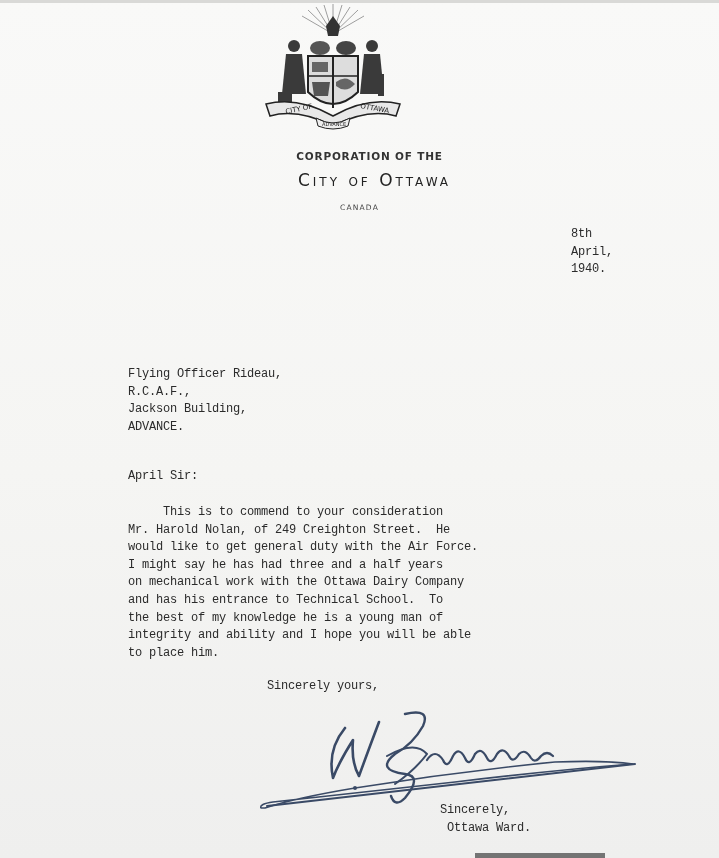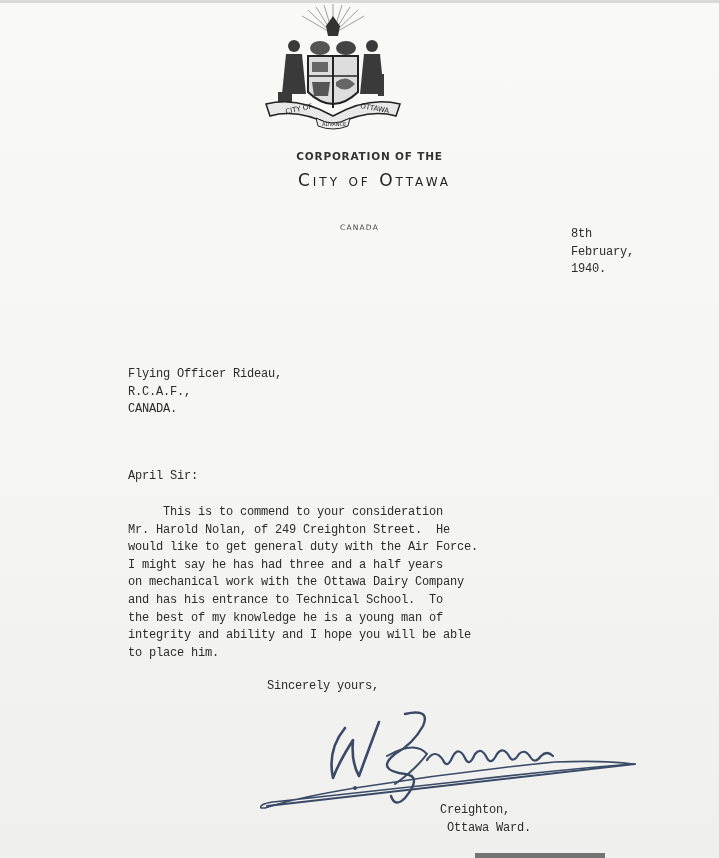--- a/index.html
+++ b/index.html
@@ -22,21 +22,21 @@
       color:#333; font-weight:bold; padding-left:20px; box-sizing:border-box;
     }
     .letterhead-line2 {
       position:absolute; left:0; width:719px; top:170px; text-align:center;
       font-family: "DejaVu Sans", sans-serif; font-size:17px; letter-spacing:3px;
       color:#222; padding-left:30px; box-sizing:border-box; font-variant: small-caps;
     }
     .letterhead-line3 {
       position:absolute; left:0; width:719px; top:203px; text-align:center;
       font-family: "DejaVu Sans", sans-serif; font-size:7.5px; letter-spacing:1.2px;
-      color:#444; box-sizing:border-box;margin-top:20px;
+      color:#444; box-sizing:border-box;
     }
     .typed {
       position:absolute; font-size:12px; line-height:17.6px; white-space:pre;
       color:#2b2b2b; letter-spacing:-0.2px;
     }
     .date { left:571px; top:226px; }
     .address { left:128px; top:366px; }
     .salutation { left:128px; top:468px; }
     .body-text { left:128px; top:504px; }
     .closing { left:267px; top:678px; }
@@ -89,23 +89,23 @@
     <text x="28" y="110" font-family="DejaVu Sans, sans-serif" font-size="7" fill="#222" transform="rotate(-12 28 110)">CITY OF</text>
     <text x="102" y="104" font-family="DejaVu Sans, sans-serif" font-size="7" fill="#222" transform="rotate(10 102 104)">OTTAWA</text>
     <path d="M58 114 Q75 124 92 114 L90 122 Q75 128 60 122 Z" fill="#eee" stroke="#222" stroke-width="1"></path>
     <text x="64" y="122" font-family="DejaVu Sans, sans-serif" font-size="5" fill="#222">ADVANCE</text>
   </svg>
 
   <div class="letterhead-line1">CORPORATION OF THE</div>
   <div class="letterhead-line2">City of Ottawa</div>
   <div class="letterhead-line3">CANADA</div>
 
-  <div class="typed date"><div>8th</div><div>February,</div><div>1940.</div></div>
+  <div class="typed date"><div>8th</div><div>April,</div><div>1940.</div></div>
 
-  <div class="typed address"><div>Flying Officer Rideau,</div><div>R.C.A.F.,</div><div>CANADA.</div></div>
+  <div class="typed address"><div>Flying Officer Rideau,</div><div>R.C.A.F.,</div><div>Jackson Building,</div><div>ADVANCE.</div></div>
 
   <div class="typed salutation">April Sir:</div>
 
   <div class="typed body-text"><div>     This is to commend to your consideration</div><div>Mr. Harold Nolan, of 249 Creighton Street.  He</div><div>would like to get general duty with the Air Force.</div><div>I might say he has had three and a half years</div><div>on mechanical work with the Ottawa Dairy Company</div><div>and has his entrance to Technical School.  To</div><div>the best of my knowledge he is a young man of</div><div>integrity and ability and I hope you will be able</div><div>to place him.</div></div>
 
   <div class="typed closing">Sincerely yours,</div>
 
   <svg class="signature" viewBox="0 0 390 120" fill="none" stroke="#3a4a66" stroke-linecap="round" stroke-linejoin="round">
 
     <path d="M90 28 Q72 50 78 78 Q84 62 98 40 Q96 62 104 76 Q112 54 124 22" stroke-width="2.6"></path>
@@ -113,16 +113,16 @@
 
     <path d="M150 14 Q176 8 168 26 Q158 44 140 54 Q120 70 150 74 Q168 76 150 98 Q140 108 136 96" stroke-width="2.4"></path>
     <path d="M132 56 Q160 40 172 54 Q160 70 140 84" stroke-width="2"></path>
 
     <path d="M172 60 Q180 48 188 60 Q192 70 198 56 Q204 46 210 58 Q214 68 220 54 Q226 46 232 58 Q236 66 242 54 Q248 46 254 56 Q258 64 264 54 Q270 48 276 58 Q280 64 286 56 Q292 50 298 56" stroke-width="2.2"></path>
 
     <path d="M6 108 Q4 104 18 102 L200 82 Q300 70 378 64 Q350 60 300 62 Q200 72 100 88 Q40 98 10 108 Z" stroke-width="1.6" fill="none"></path>
     <path d="M12 106 L380 64" stroke-width="2"></path>
   </svg>
 
-  <div class="typed title-block"><div>Creighton,</div><div> Ottawa Ward.</div></div>
+  <div class="typed title-block"><div>Sincerely,</div><div> Ottawa Ward.</div></div>
 
   <div class="bottom-strip"></div>
 </div>
 
 </body></html>

